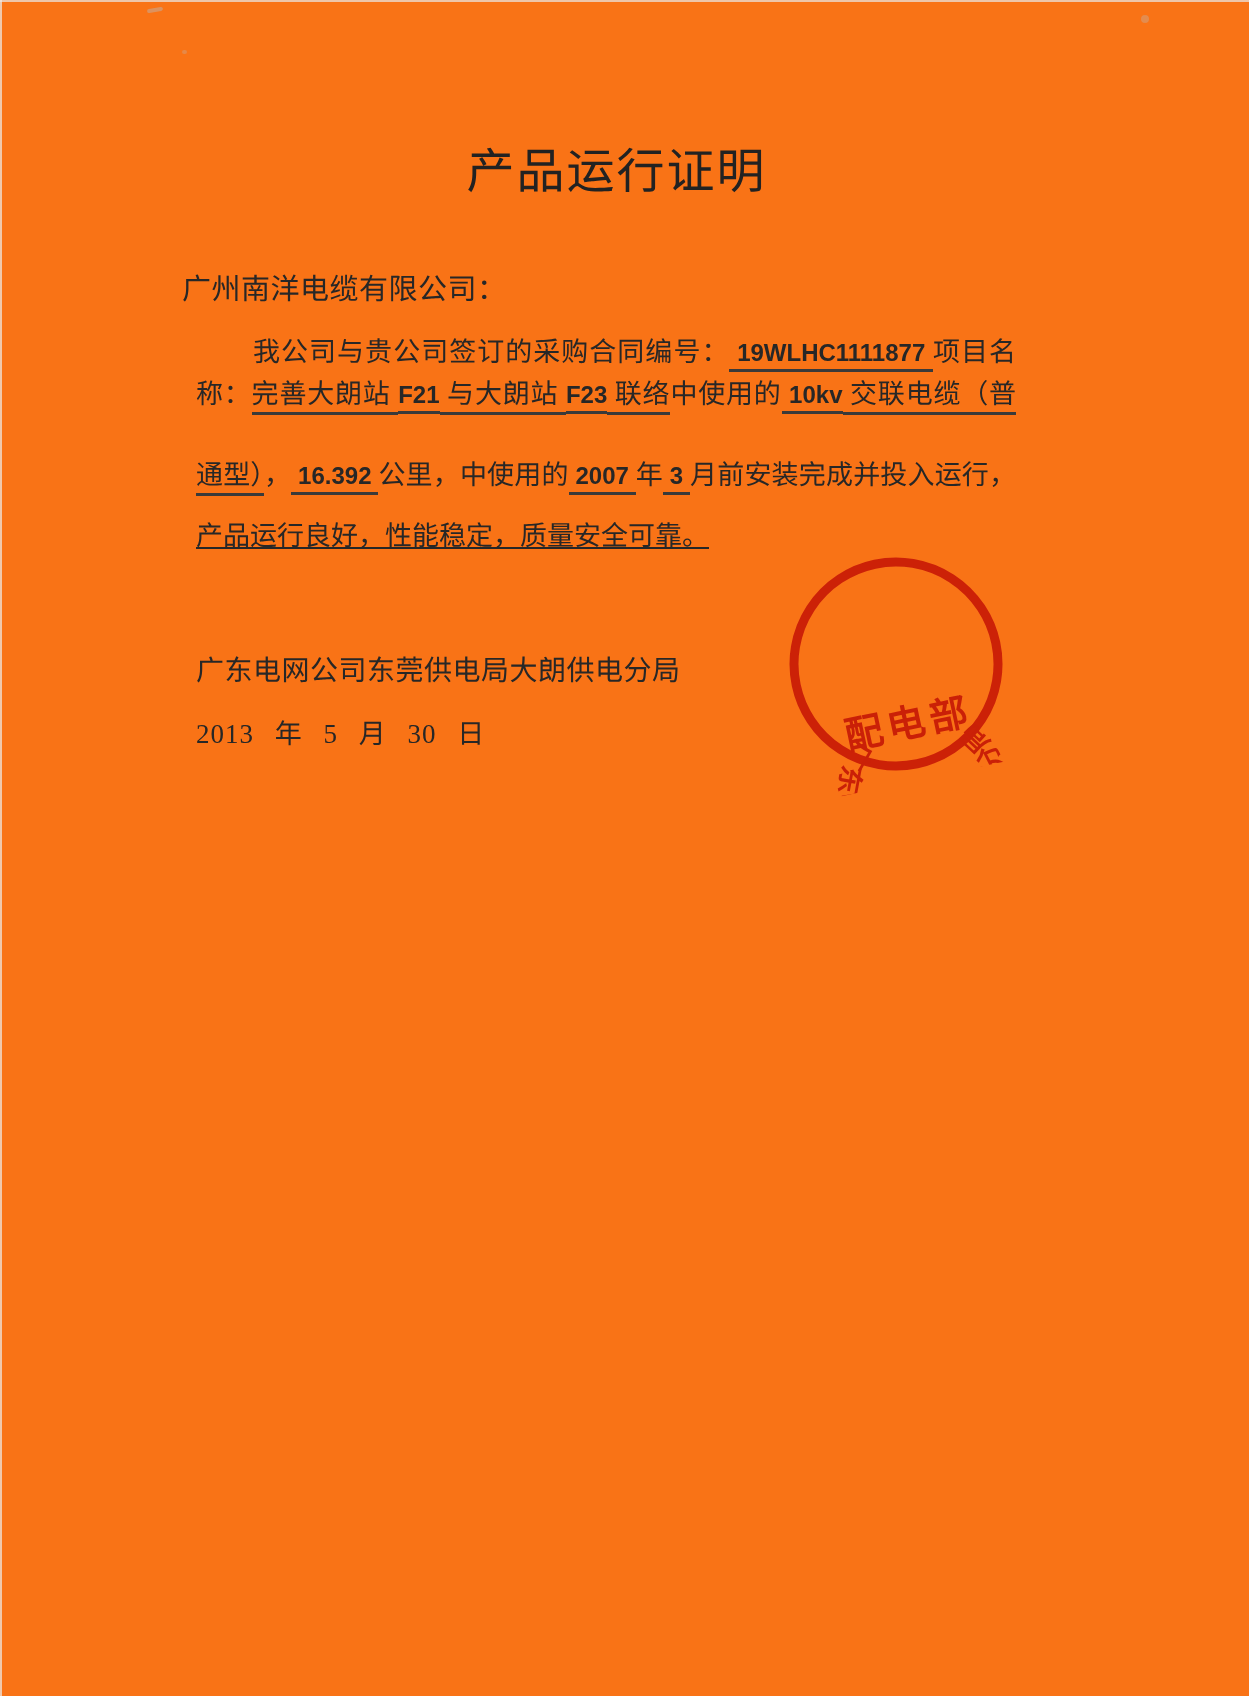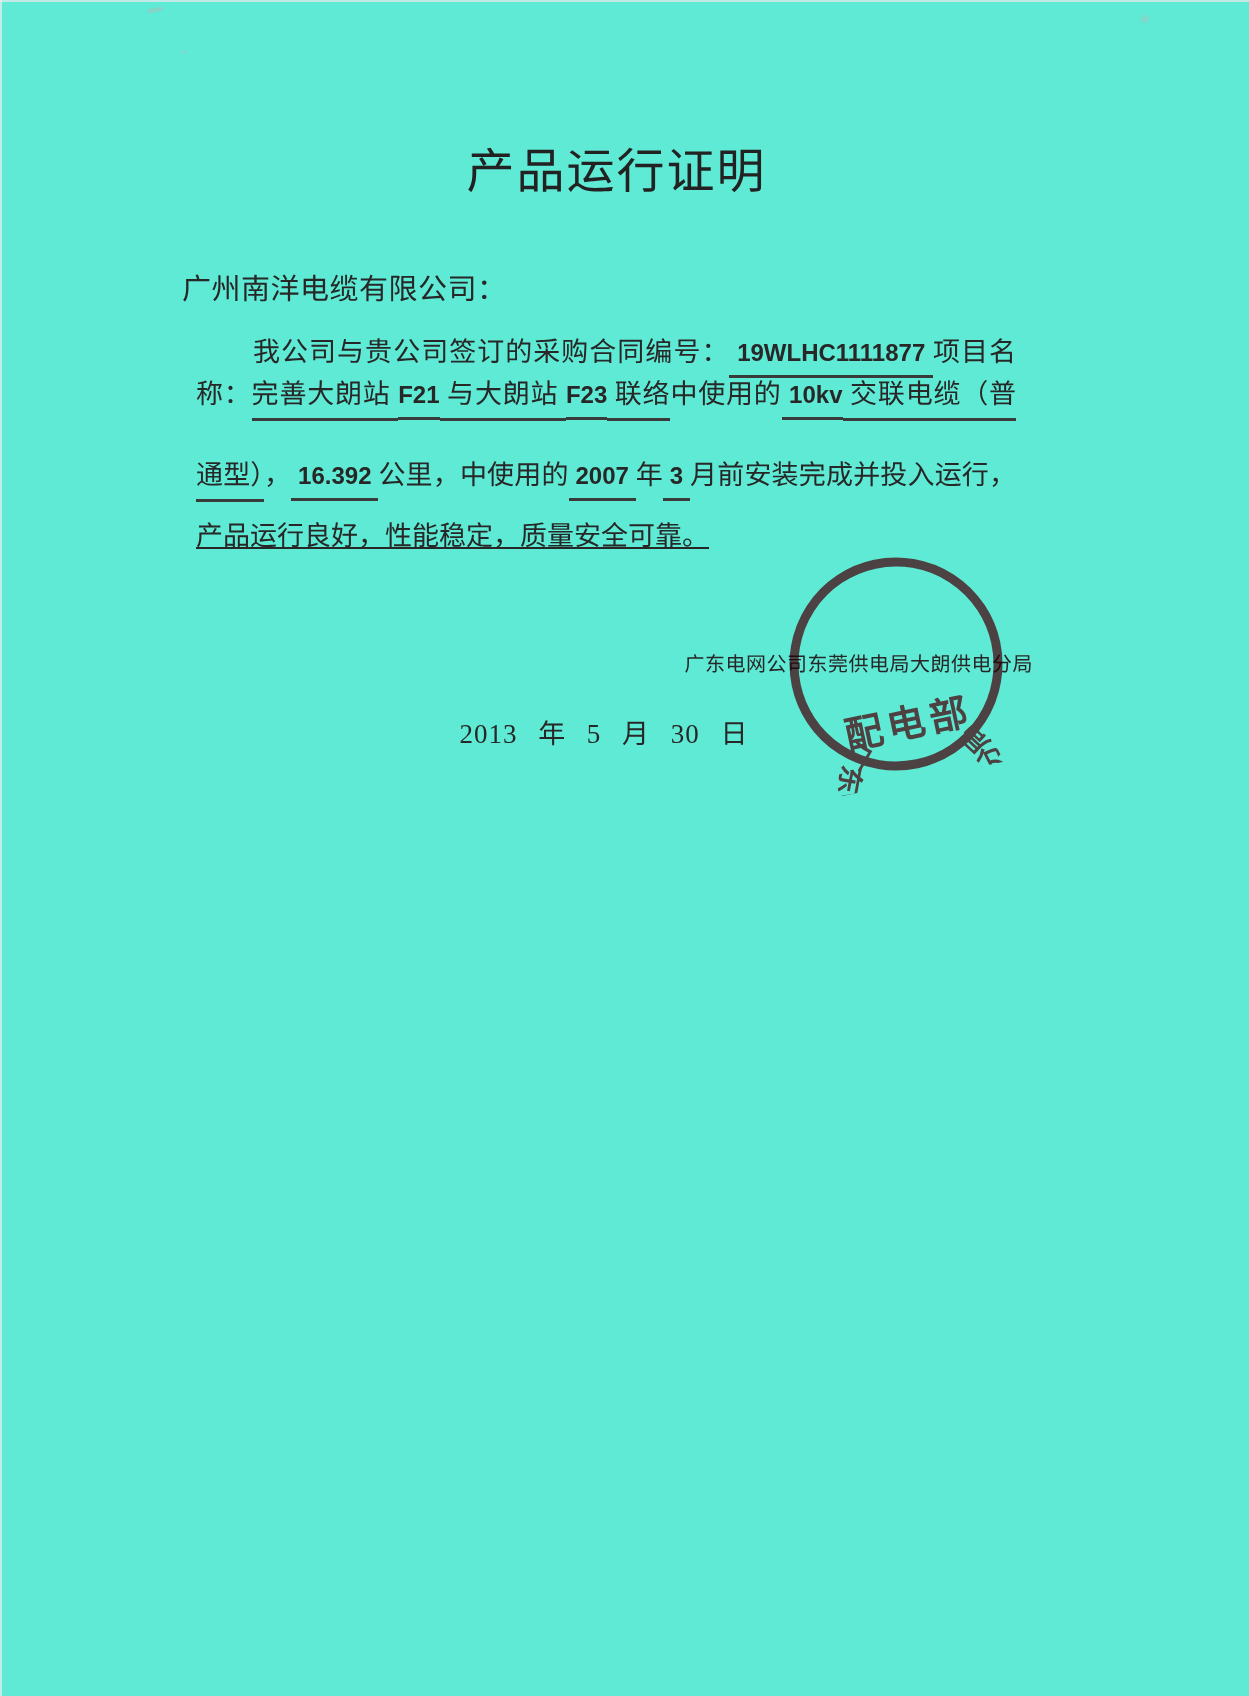--- a/index.html
+++ b/index.html
@@ -1,43 +1,43 @@
 <!DOCTYPE html>
 <html lang="zh-CN"><head>
 <meta charset="utf-8">
 <style>
   html,body{margin:0;padding:0;background:#ffffff;}
   .page{
-    position:relative;width:1249px;height:1696px;background:#5eead4;
+    position:relative;width:1249px;height:1696px;background:#f97316;
     font-family:"Liberation Serif","DejaVu Serif",serif;color:#272727;
     overflow:hidden;
   }
   .title{
     position:absolute;top:132px;left:0;width:100%;text-align:center;
     font-size:48px;letter-spacing:2px;color:#222;transform:translateX(-8px);
   }
   .recipient{
     position:absolute;left:182px;top:265px;font-size:29px;letter-spacing:.5px;
   }
   .bodyline{
     position:absolute;left:196px;width:820px;font-size:27px;line-height:43px;
     text-align:justify;text-align-last:justify;letter-spacing:0;
   }
   .bodyline.l1{top:331px;text-indent:57px;}
   .bodyline.l2{top:373px;}
   .bodyline.l3{top:454px;}
   .bodyline.l4{top:515px;text-align-last:left;text-decoration:underline;}
-  .u{border-bottom:3px solid #3a3a3a;padding-bottom:9px;white-space:pre;}
+  .u{border-bottom:3px solid #3a3a3a;padding-bottom:3px;white-space:pre;}
   .num{font-family:"Liberation Sans","DejaVu Sans",sans-serif;font-weight:700;font-size:24px;}
   .signature{
-    position:absolute;left:196px;top:648px;width:837px;text-align:right;
-    font-size:20px;letter-spacing:.5px;
+    position:absolute;left:196px;top:648px;width:837px;text-align:left;
+    font-size:28px;letter-spacing:.5px;
   }
   .dateline{
-    position:absolute;left:196px;top:712px;width:816px;text-align:center;
+    position:absolute;left:196px;top:712px;width:816px;text-align:left;
     font-size:27px;word-spacing:13px;letter-spacing:1px;
   }
   .stamp{
     position:absolute;left:778px;top:546px;width:236px;height:236px;
     transform:rotate(-12deg);mix-blend-mode:multiply;opacity:.88;z-index:5;
   }
   .stamp svg{display:block;width:236px;height:236px;}
   .stamp .ringtxt{font-family:"Liberation Serif","DejaVu Serif",serif;font-weight:700;}
   .scan-speck{position:absolute;background:#b9b9b9;border-radius:2px;}
   .speck1{left:147px;top:8px;width:16px;height:4px;opacity:.45;transform:rotate(-10deg);}

